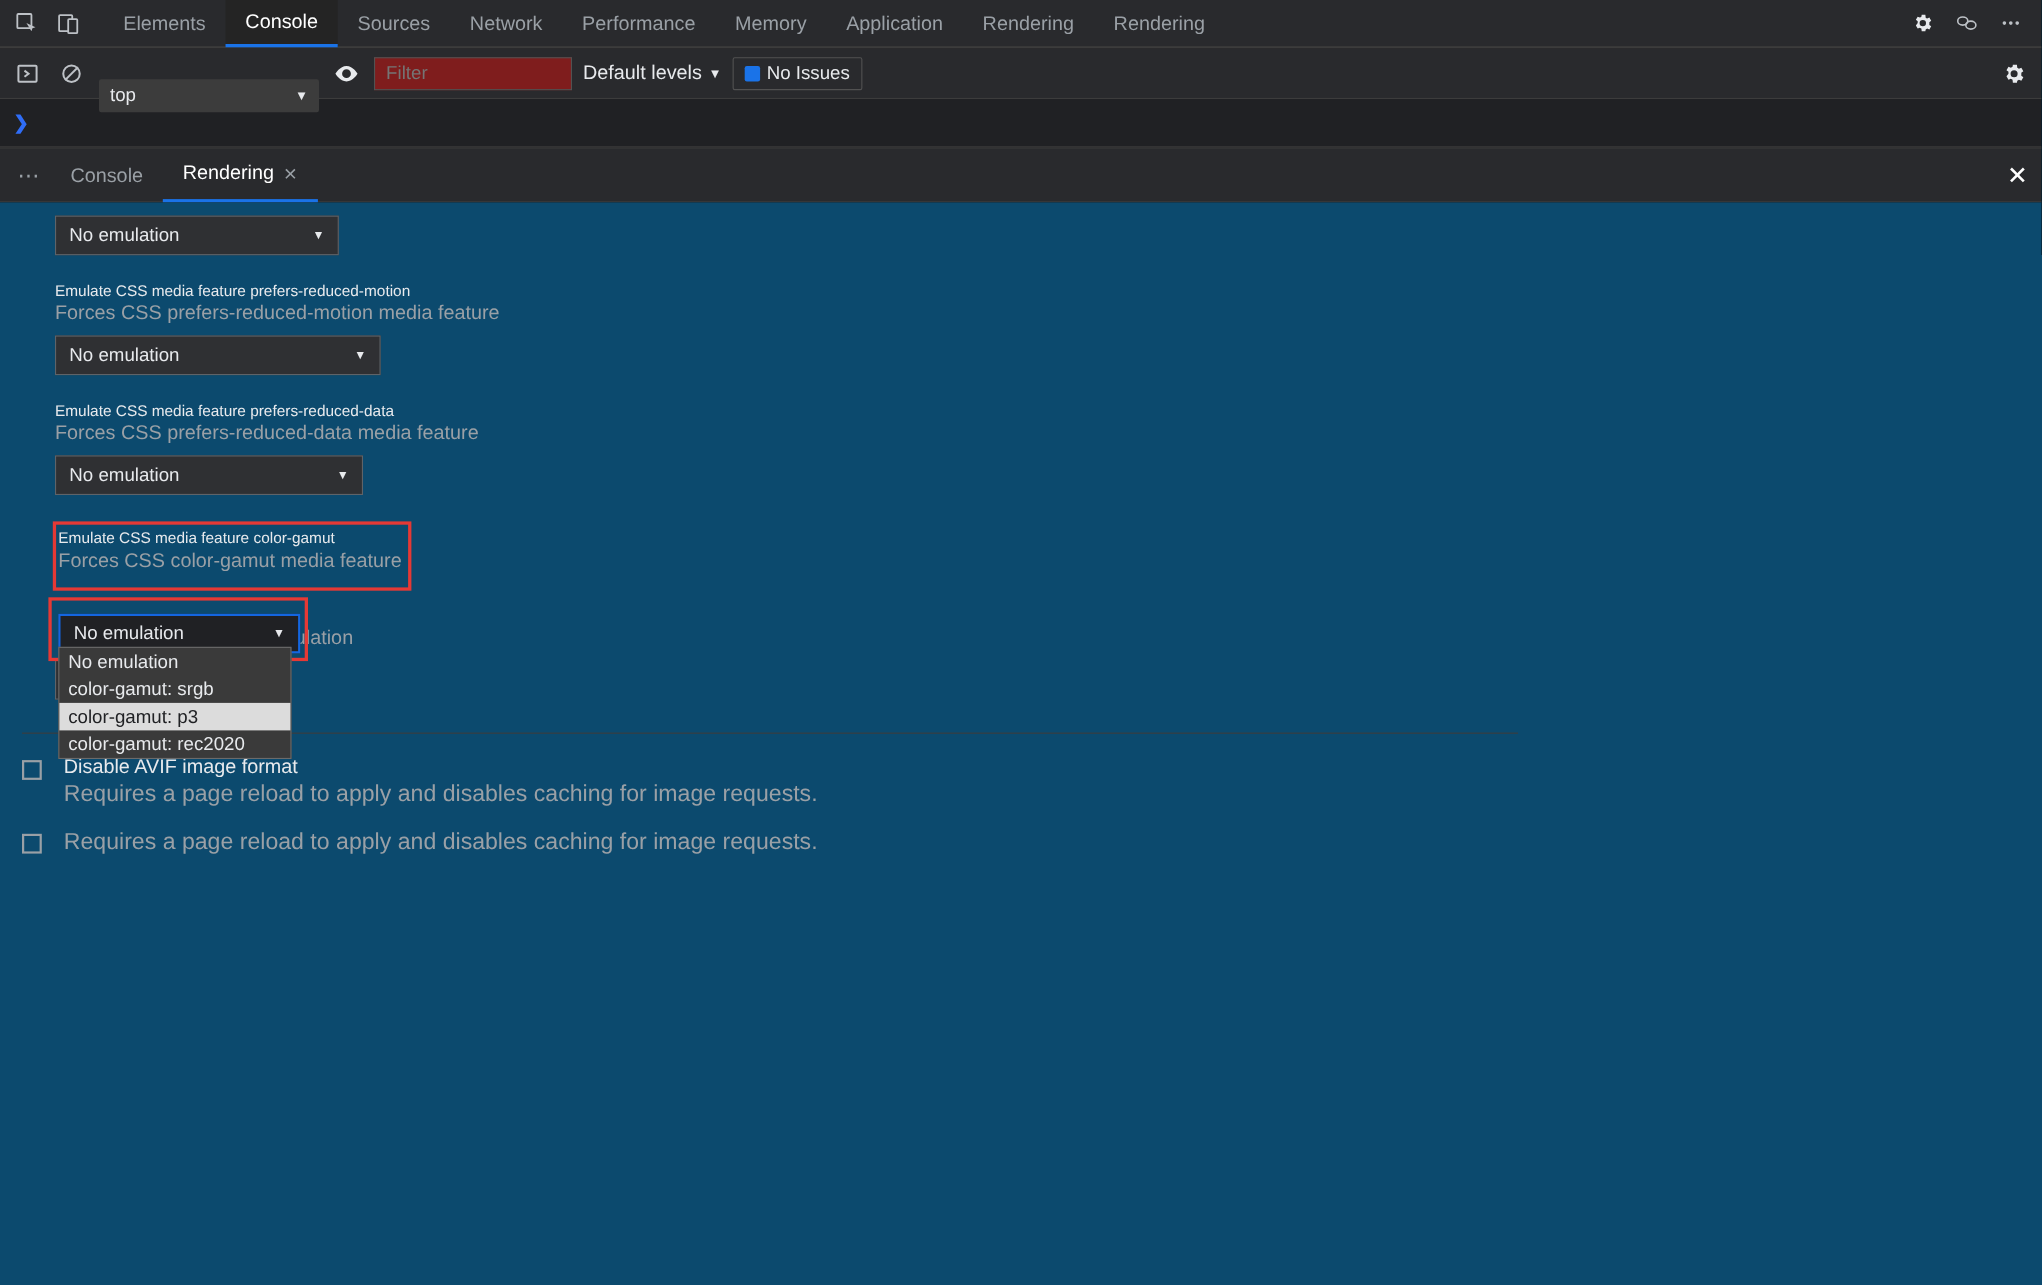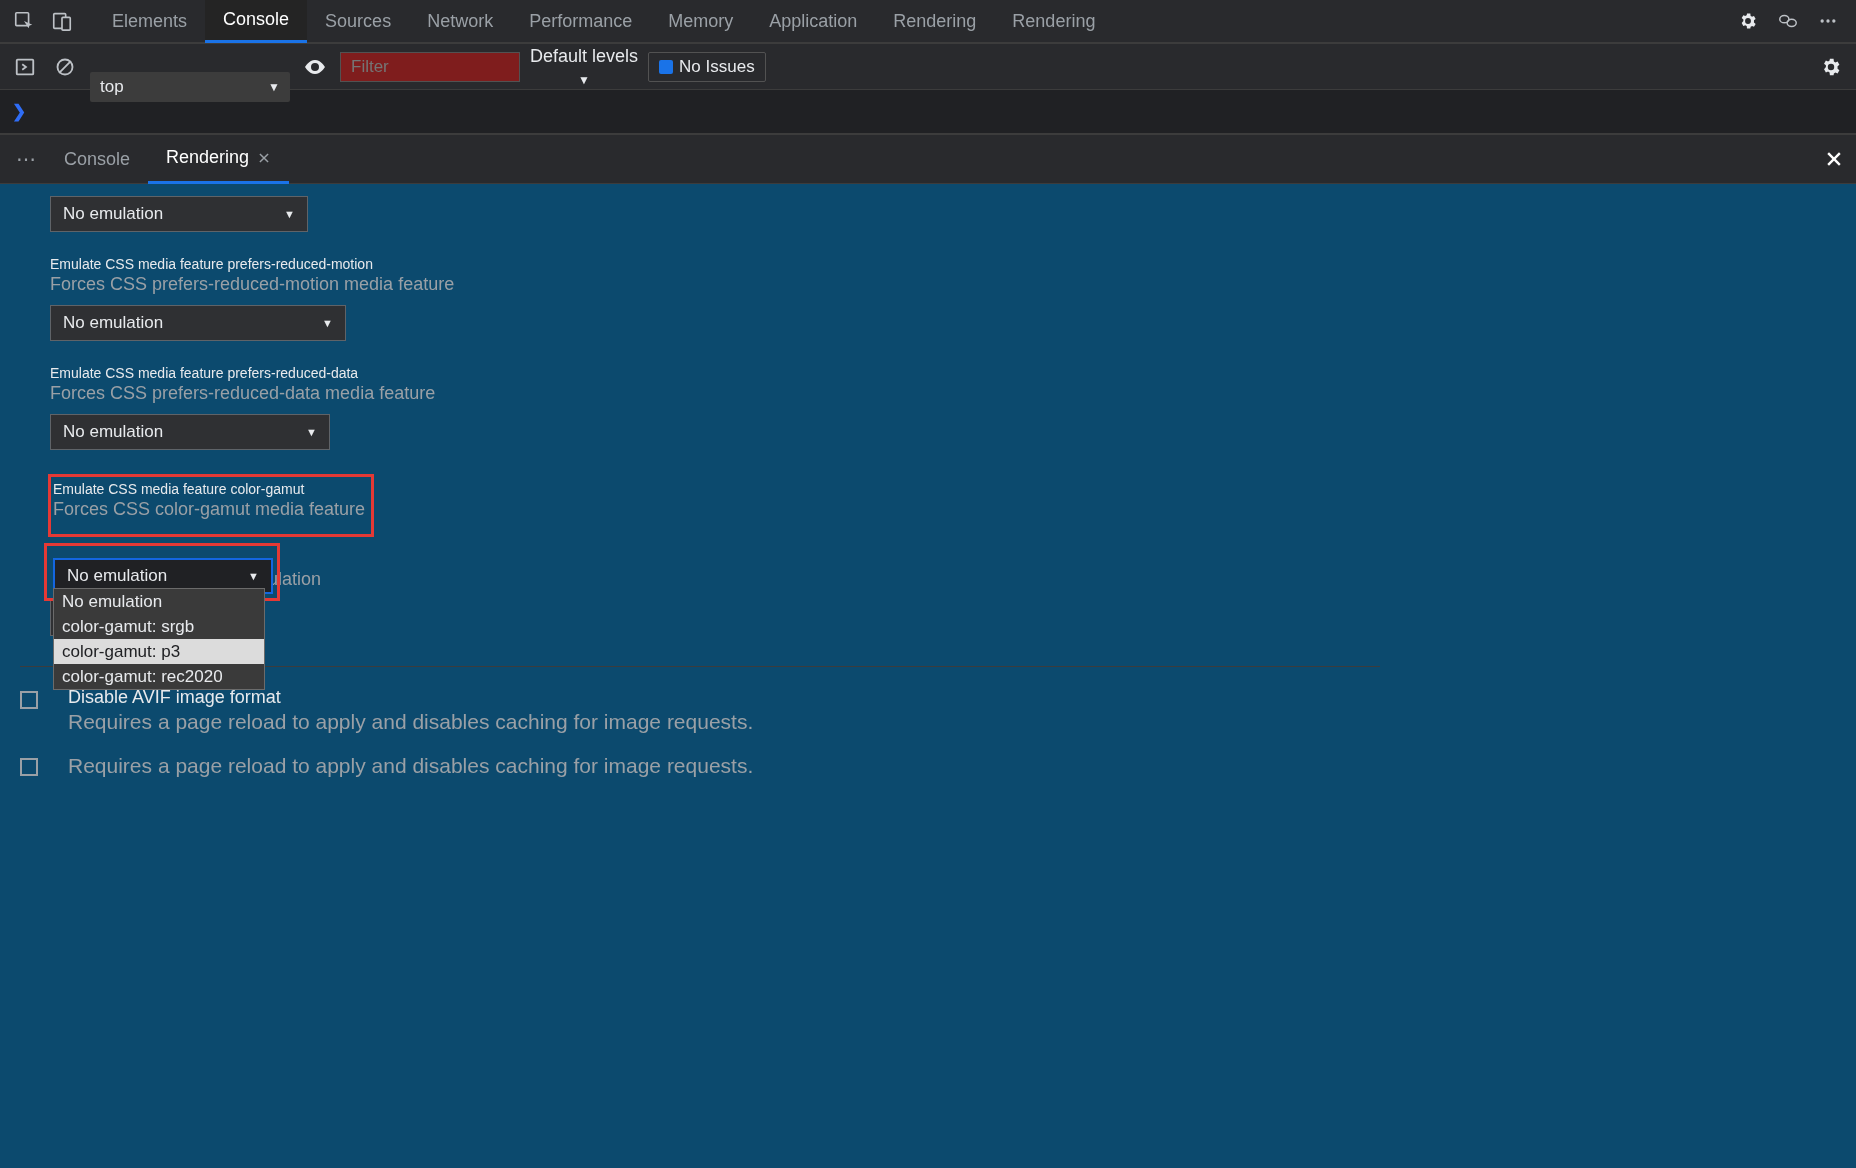--- a/index.html
+++ b/index.html
@@ -14,21 +14,21 @@
 .top-tab.active{color:#fff;background:#242424;border-bottom:3px solid #1a73e8;}
 .top-tabs-left{display:flex;align-items:center;flex:1;}
 .top-tabs-right{display:flex;align-items:center;gap:8px;padding-right:6px;}
 
 
 .console-toolbar{display:flex;align-items:center;background:#292a2d;height:46px;border-bottom:1px solid #3c3c3c;padding:0 10px;gap:10px;}
 .console-toolbar .ico{width:30px;height:30px;display:flex;align-items:center;justify-content:center;color:#bdc1c6;cursor:pointer;}
 .context-select{display:flex;align-items:center;justify-content:space-between;background:#3c3c3c;color:#e8eaed;height:30px;width:200px;padding:0 10px;border-radius:2px;cursor:pointer;font-size:17px;margin-top:40px;}
 .context-select .tri{font-size:12px;}
 .filter-input{background:#7f1d1d;color:#9aa0a6;border:1px solid #525252;height:30px;width:180px;padding:0 10px;font-size:17px;}
-.levels{display:flex;align-items:center;gap:6px;color:#e8eaed;cursor:pointer;font-size:18px;flex-direction:column;}
+.levels{display:flex;align-items:center;gap:6px;color:#e8eaed;cursor:pointer;font-size:18px;}
 .levels .tri{font-size:12px;}
 .issues-pill{display:flex;align-items:center;gap:6px;border:1px solid #525252;border-radius:2px;height:30px;padding:0 10px;color:#e8eaed;cursor:pointer;font-size:17px;}
 .issues-pill .bubble{width:14px;height:14px;background:#1a73e8;border-radius:2px;display:flex;}
 .console-toolbar .spacer{flex:1;}
 
 
 .prompt-line{height:44px;display:flex;align-items:center;padding-left:12px;background:#202124;color:#70a7ff;border-bottom:1px solid #3c3c3c;}
 .prompt-line .chev{color:#2f6df6;font-weight:bold;}
 
 
@@ -51,21 +51,21 @@
 .sel .tri{font-size:11px;}
 .sel.w1{width:258px;}
 .sel.w2{width:296px;}
 .sel.w3{width:280px;}
 .sel.w4{width:220px;margin-top:8px;}
 .sel.w5{width:163px;}
 .sel.focused{border:2px solid #1466e0;background:#202124;}
 
 .hr{border:none;border-top:1px solid #3c3c3c;margin:30px 0 20px -30px;max-width:1360px;}
 
-.check-row{display:flex;align-items:flex-start;gap:30px;margin-left:-30px;margin-bottom:20px;max-width:1340px;}
+.check-row{display:flex;align-items:flex-start;gap:20px;margin-left:-30px;margin-bottom:20px;max-width:1340px;}
 .checkbox{width:18px;height:18px;border:2px solid #9aa0a6;margin-top:4px;flex:none;cursor:pointer;}
 .check-row .title{color:#e8eaed;font-size:18px;margin-bottom:2px;}
 .check-row .sub{color:#9aa0a6;font-size:21px;}
 
 
 .hi-title{border:3px solid #e53935;display:inline-block;padding:4px 6px 4px 2px;margin-left:-2px;margin-bottom:6px;}
 .hi-box{border:3px solid #e53935;display:inline-block;padding:4px 4px 4px 6px;margin-left:-6px;position:relative;}
 
 .dropdown{position:absolute;left:6px;top:42px;background:#3a3a3a;border:1px solid #6b6b6b;width:212px;z-index:5;}
 .dropdown .opt{padding:1px 8px;color:#e8eaed;font-size:17px;cursor:pointer;line-height:23px;}

